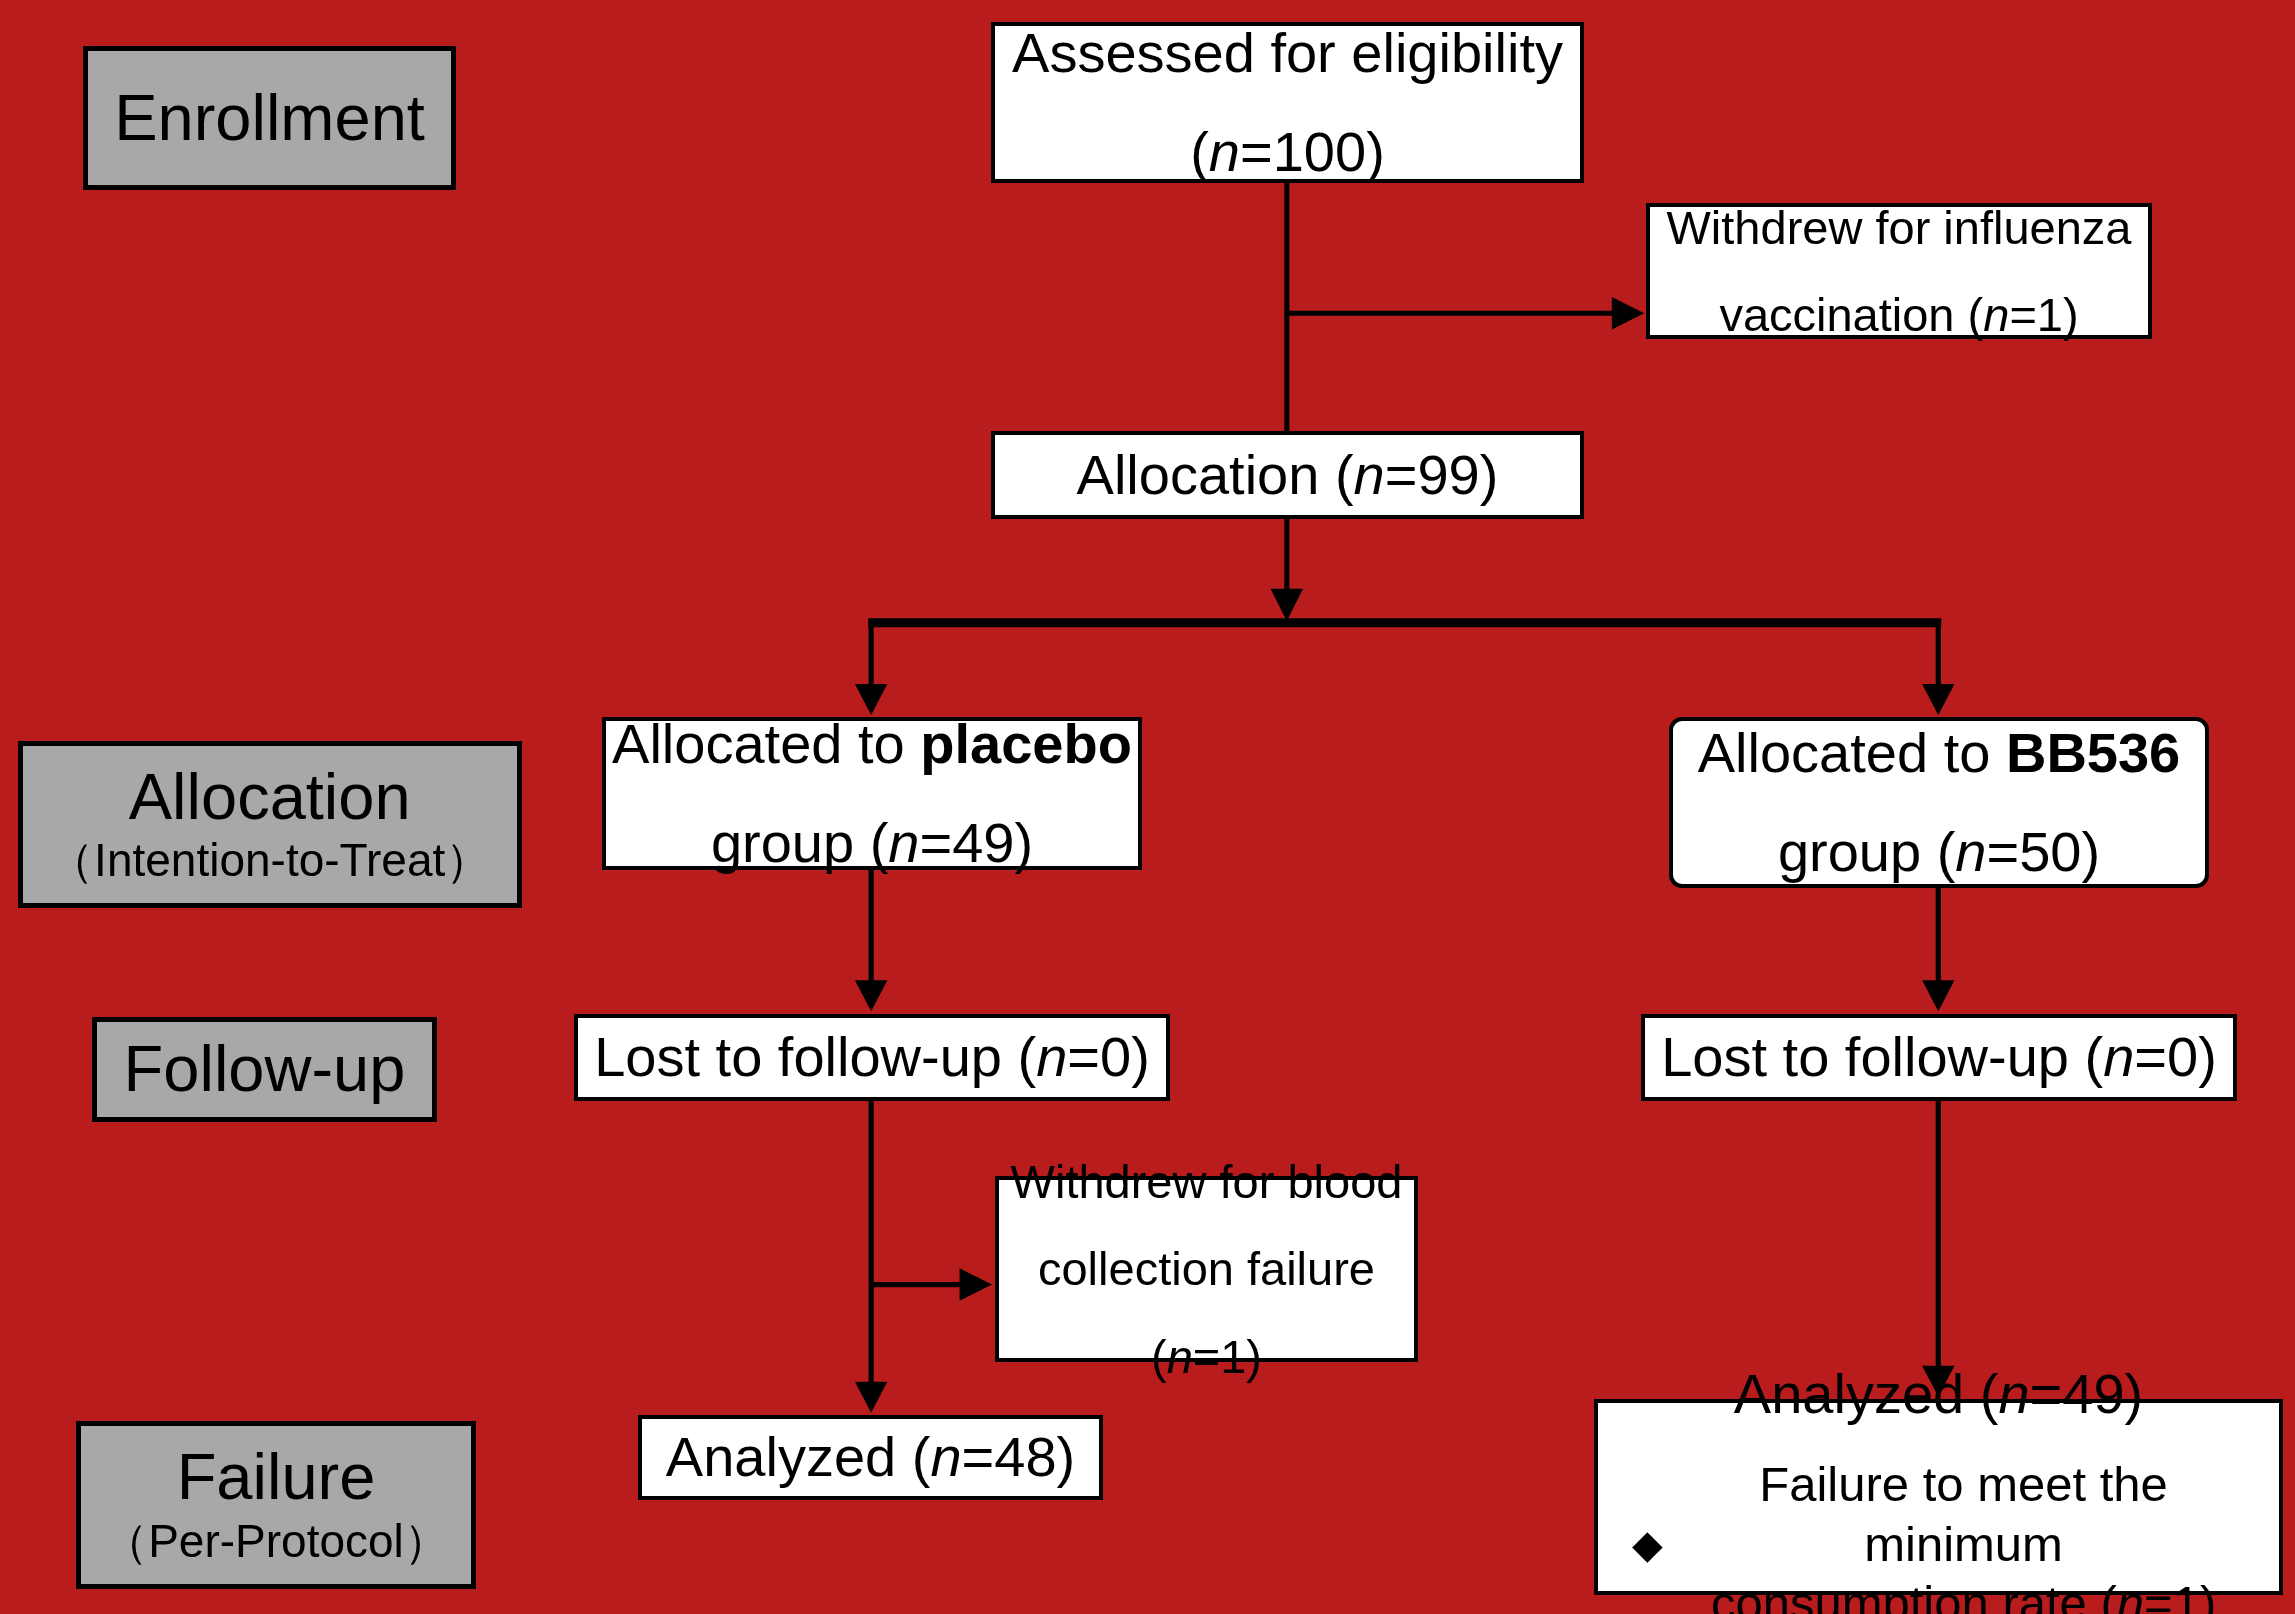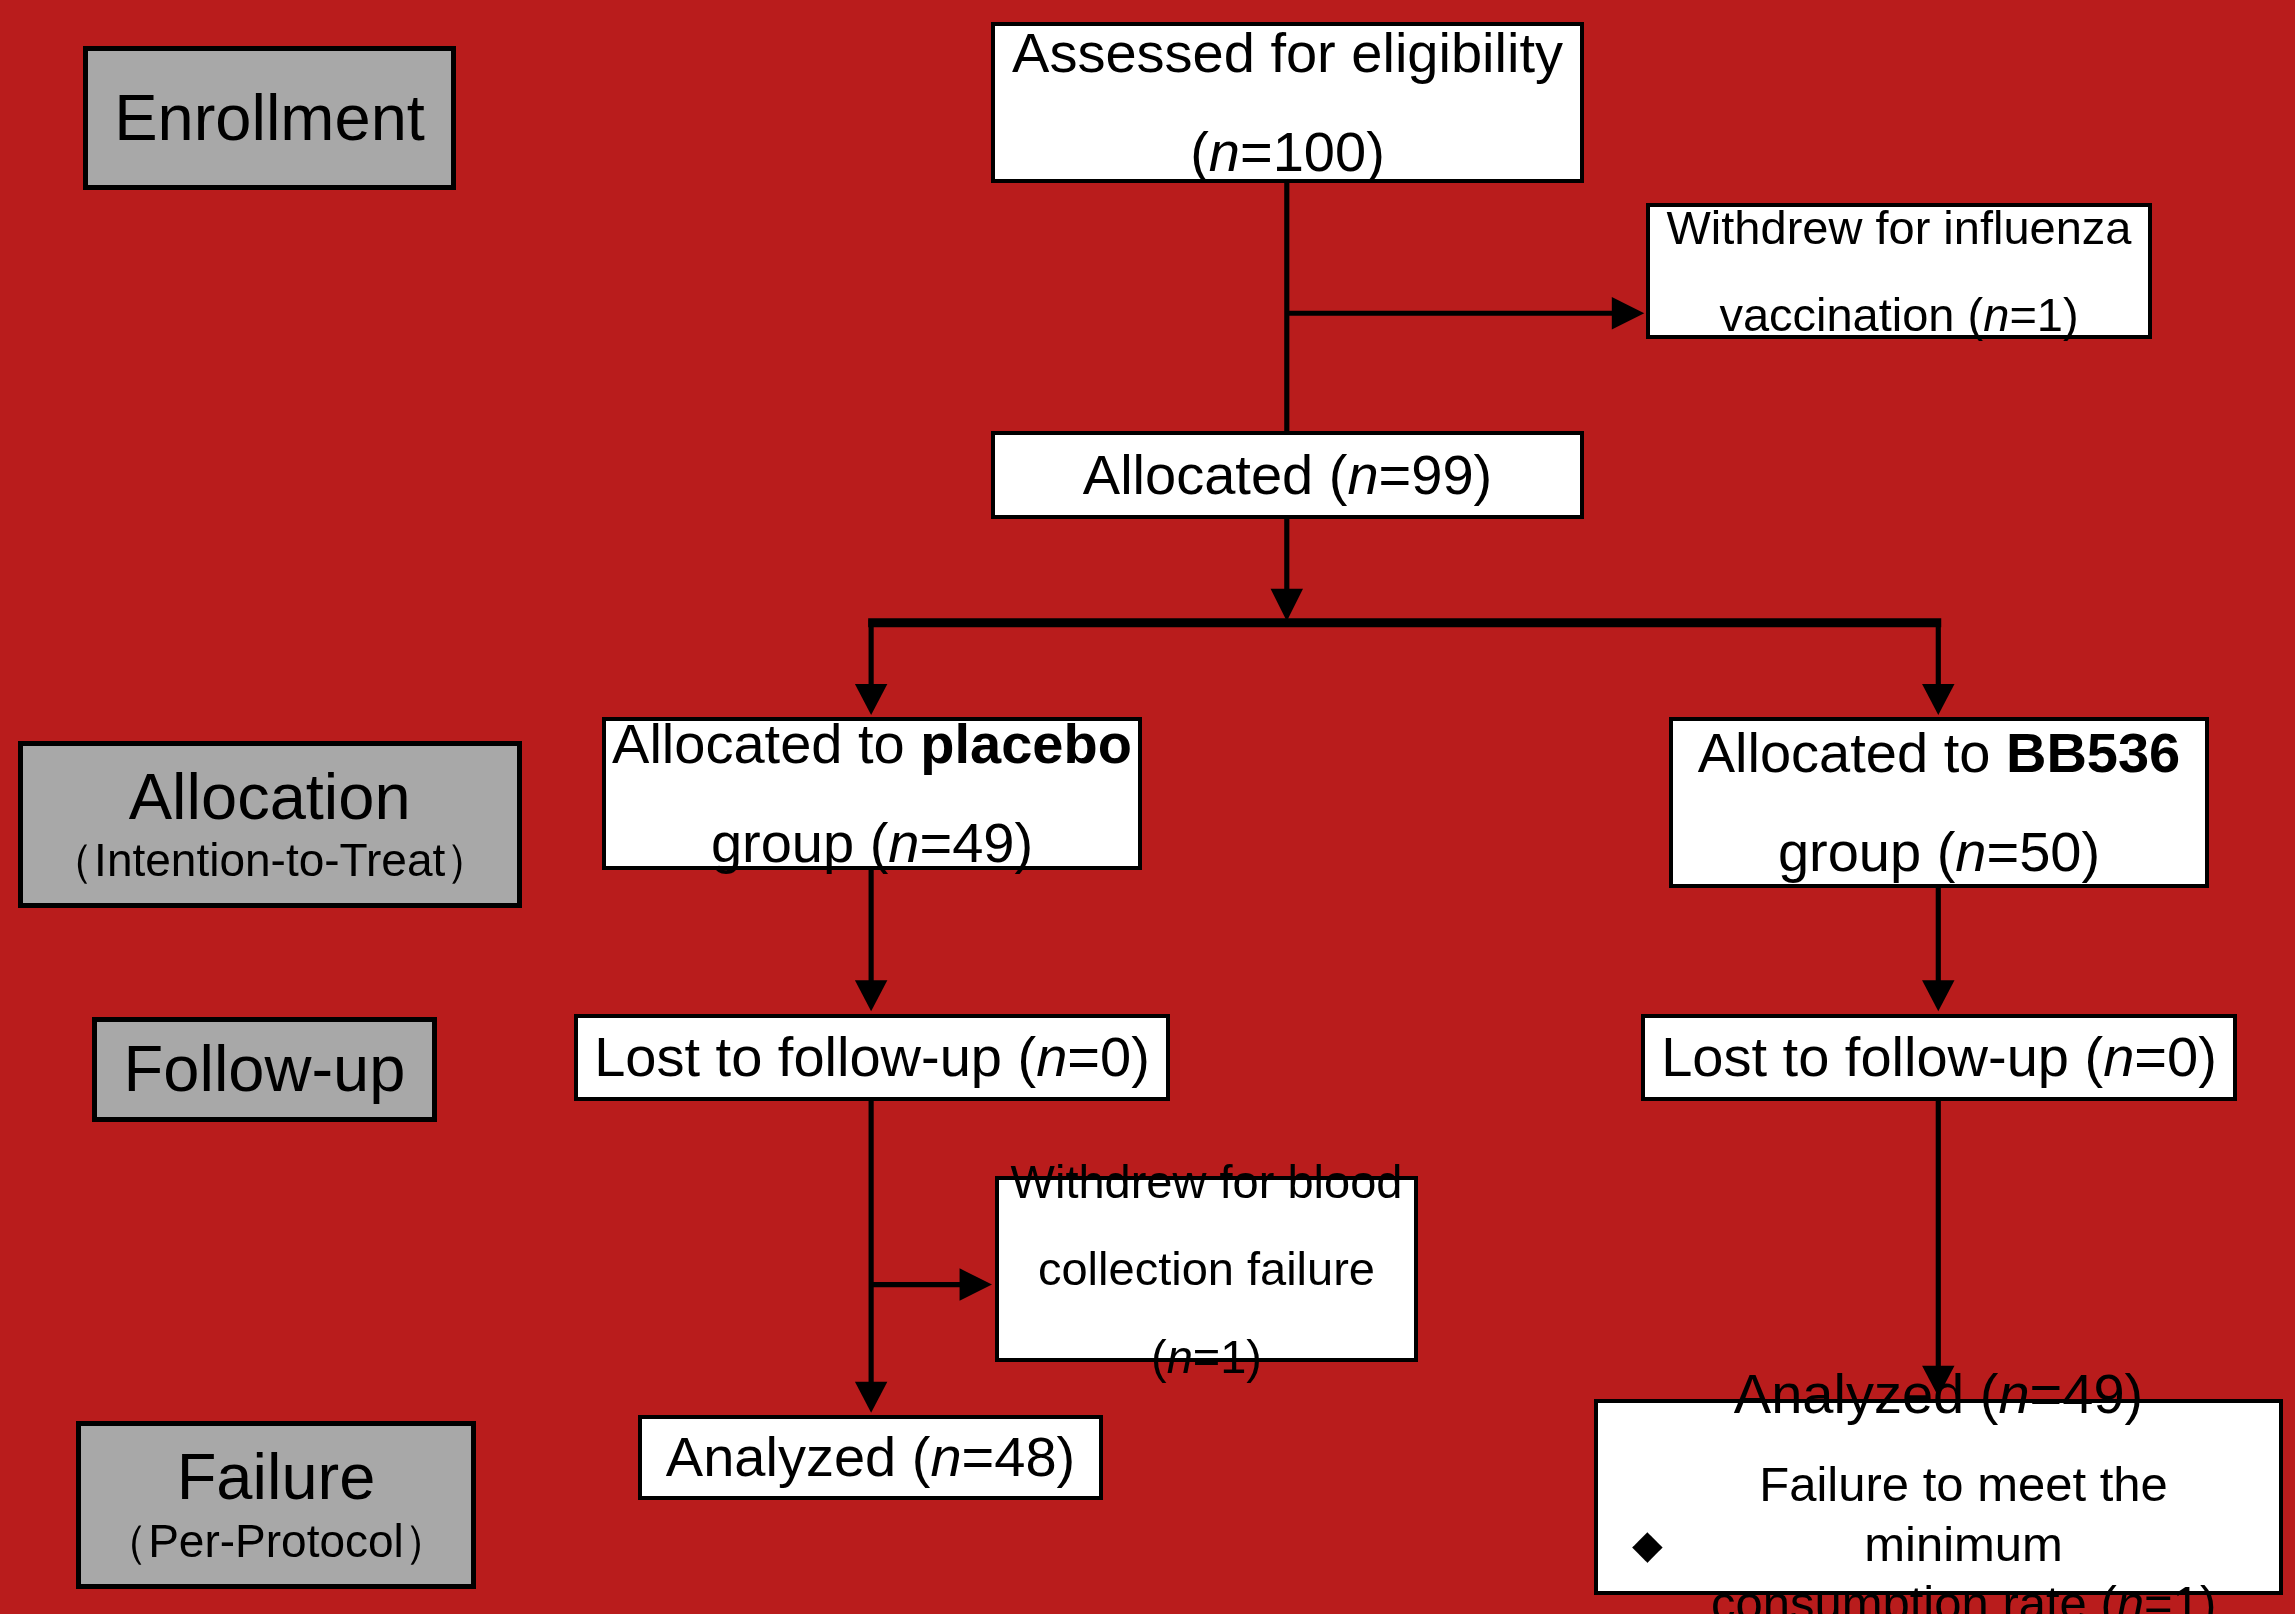--- a/index.html
+++ b/index.html
@@ -115,29 +115,29 @@
     <div>Assessed for eligibility</div>
     <div><span>(</span><i>n</i><span>=100)</span></div>
   </div>
 
   <div class="flow small" style="left:1646px; top:203px; width:506px; height:136px;">
     <div>Withdrew for influenza</div>
     <div><span>vaccination (</span><i>n</i><span>=1)</span></div>
   </div>
 
   <div class="flow" style="left:991px; top:431px; width:593px; height:88px;">
-    <div><span>Allocated (</span><i>n</i><span>=99)</span></div>
+    <div><span>Allocation (</span><i>n</i><span>=99)</span></div>
   </div>
 
   <div class="flow" style="left:602px; top:717px; width:540px; height:153px;">
     <div><span>Allocated to </span><b>placebo</b></div>
     <div><span>group (</span><i>n</i><span>=49)</span></div>
   </div>
 
-  <div class="flow" style="left:1669px; top:717px; width:540px; height:171px;">
+  <div class="flow" style="left:1669px; top:717px; width:540px; height:171px;border-radius:13px;">
     <div><span>Allocated to </span><b>BB536</b></div>
     <div><span>group (</span><i>n</i><span>=50)</span></div>
   </div>
 
   <div class="flow" style="left:574px; top:1014px; width:596px; height:87px;">
     <div><span>Lost to follow-up (</span><i>n</i><span>=0)</span></div>
   </div>
 
   <div class="flow" style="left:1641px; top:1014px; width:596px; height:87px;">
     <div><span>Lost to follow-up (</span><i>n</i><span>=0)</span></div>

